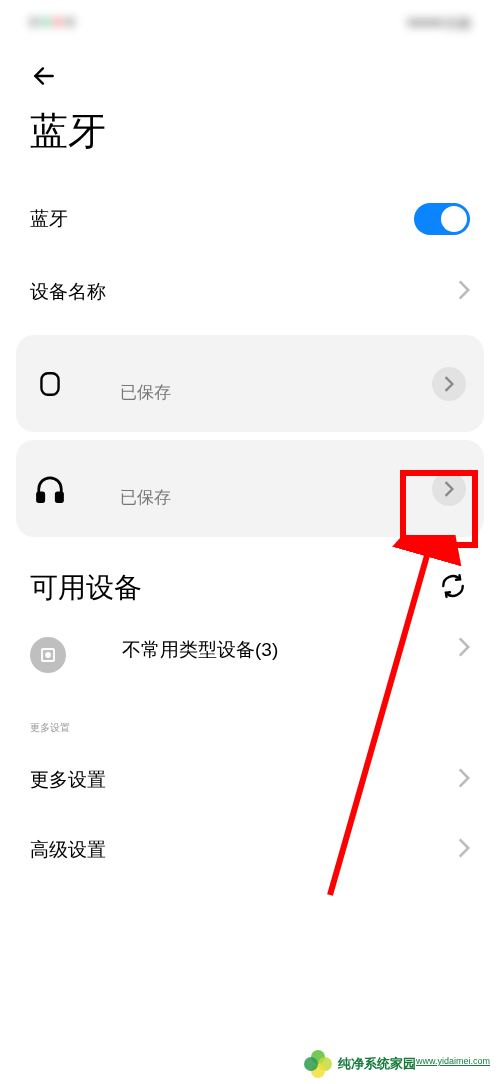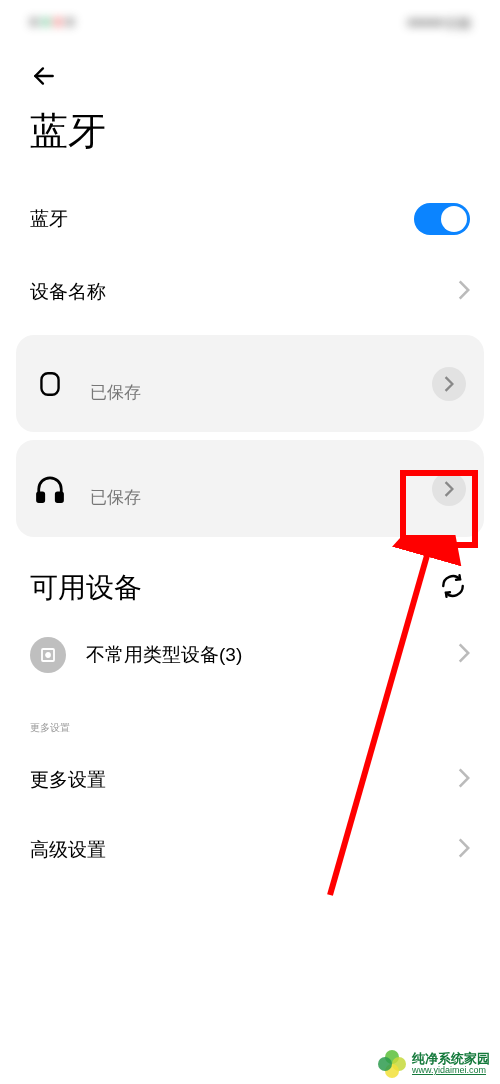--- a/index.html
+++ b/index.html
@@ -88,20 +88,21 @@
     }
     .card {
       margin: 8px 16px;
       background: #f3f3f3;
       border-radius: 18px;
       padding: 28px 18px;
       display: flex;
       align-items: center;
       position: relative;
       cursor: pointer;
+      gap: 30px;
     }
     .card-icon {
       width: 32px;
       height: 32px;
       margin-right: 24px;
       display: flex;
       align-items: center;
       justify-content: center;
     }
     .card-label {
@@ -131,23 +132,24 @@
     }
     .section-header .row-label {
       font-size: 28px;
     }
     .refresh-icon {
       cursor: pointer;
       padding: 4px;
     }
     .device-row {
       display: flex;
-      align-items: center;
+      align-items: flex-start;
       padding: 18px 30px;
       cursor: pointer;
+      gap: 36px;
     }
     .device-icon {
       width: 36px;
       height: 36px;
       background: #bfbfbf;
       border-radius: 50%;
       display: flex;
       align-items: center;
       justify-content: center;
       margin-right: 20px;
@@ -196,21 +198,21 @@
     }
     .petal {
       position: absolute;
       width: 14px;
       height: 14px;
       border-radius: 50%;
       opacity: 0.85;
     }
     .watermark-text {
       display: flex;
-      flex-direction: column;
+      flex-direction: row;
       line-height: 1.1;
     }
     .watermark-text .cn {
       font-size: 13px;
       font-weight: 600;
       color: #157a3c;
     }
     .watermark-text .url {
       font-size: 9px;
       color: #157a3c;

